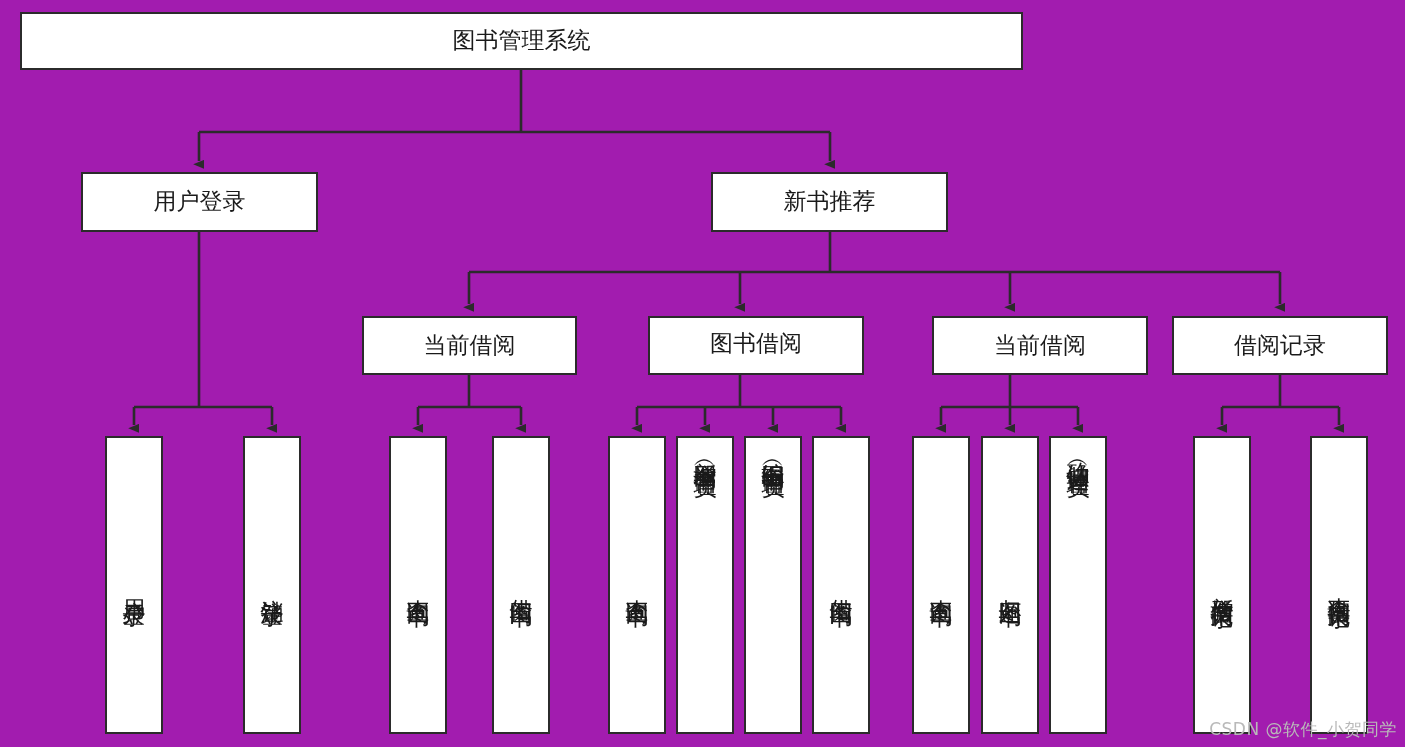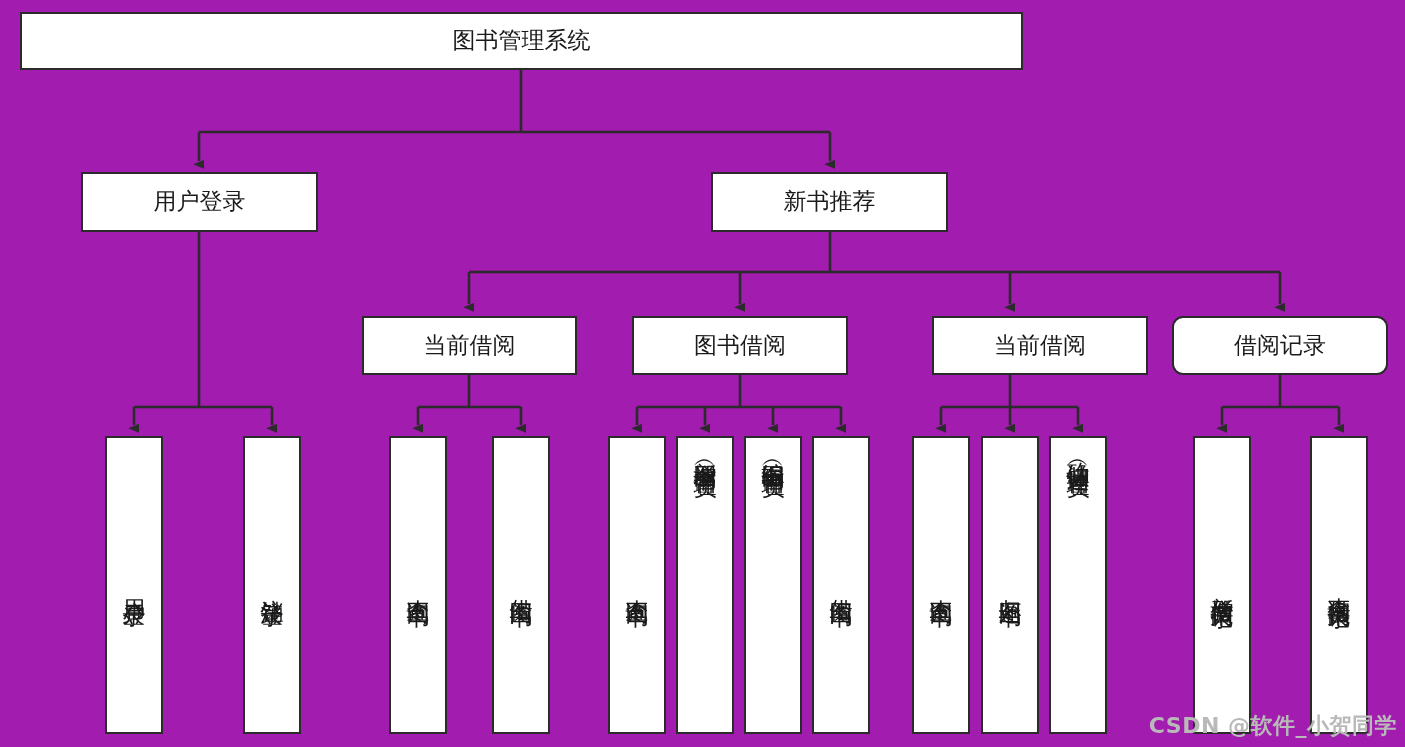--- a/index.html
+++ b/index.html
@@ -60,25 +60,24 @@
     height: auto;
   }
   .node.vert.mid {
     align-items: center;
     padding-top: 0;
   }
   #watermark {
     position: absolute;
     right: 8px;
     bottom: 6px;
-    font-size: 22px;
+    font-size: 17px;
     color: #b9b9b9;
     letter-spacing: 0.5px;
     white-space: nowrap;
-    font-weight: bold;
   }
 </style>
 </head>
 <body>
 
 <div id="canvas">
 
   <svg id="edges" width="1405" height="747" viewBox="0 0 1405 747">
     <defs>
       <marker id="arrow" markerWidth="9" markerHeight="11" refX="1.2" refY="5.2" orient="auto" markerUnits="userSpaceOnUse">
@@ -136,27 +135,27 @@
   <div class="node horiz" style="left:81px; top:172px; width:237px; height:60px;">
     <span class="lbl">用户登录</span>
   </div>
   <div class="node horiz" style="left:711px; top:172px; width:237px; height:60px;">
     <span class="lbl">新书推荐</span>
   </div>
 
   <div class="node horiz" style="left:362px; top:316px; width:215px; height:59px;">
     <span class="lbl">当前借阅</span>
   </div>
-  <div class="node horiz" style="left:632px; top:316px; width:216px; height:59px;">
+  <div class="node horiz" style="left:648px; top:316px; width:216px; height:59px;font-family:Liberation Mono, monospace;">
     <span class="lbl">图书借阅</span>
   </div>
   <div class="node horiz" style="left:932px; top:316px; width:216px; height:59px;">
     <span class="lbl">当前借阅</span>
   </div>
-  <div class="node horiz" style="left:1172px; top:316px; width:216px; height:59px;border-radius:11px;">
+  <div class="node horiz" style="left:1172px; top:316px; width:216px; height:59px;">
     <span class="lbl">借阅记录</span>
   </div>
 
   <div class="node vert mid" style="left:105px; top:436px; width:58px; height:298px;">
     <span class="lbl">用户登录</span>
   </div>
   <div class="node vert mid" style="left:243px; top:436px; width:58px; height:298px;">
     <span class="lbl">注销登录</span>
   </div>
 

